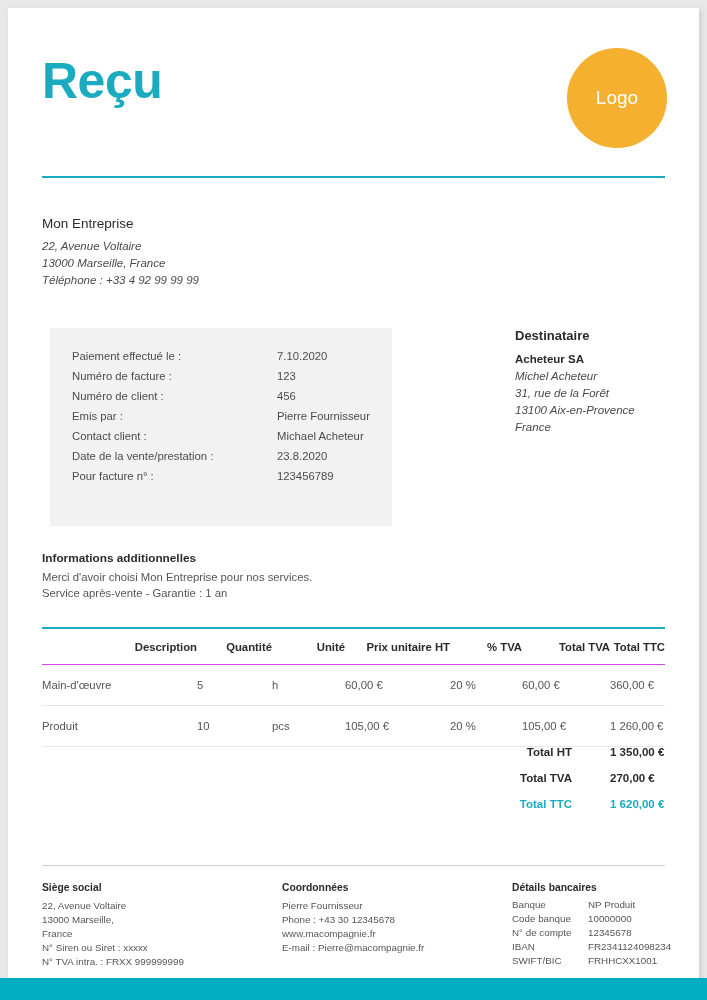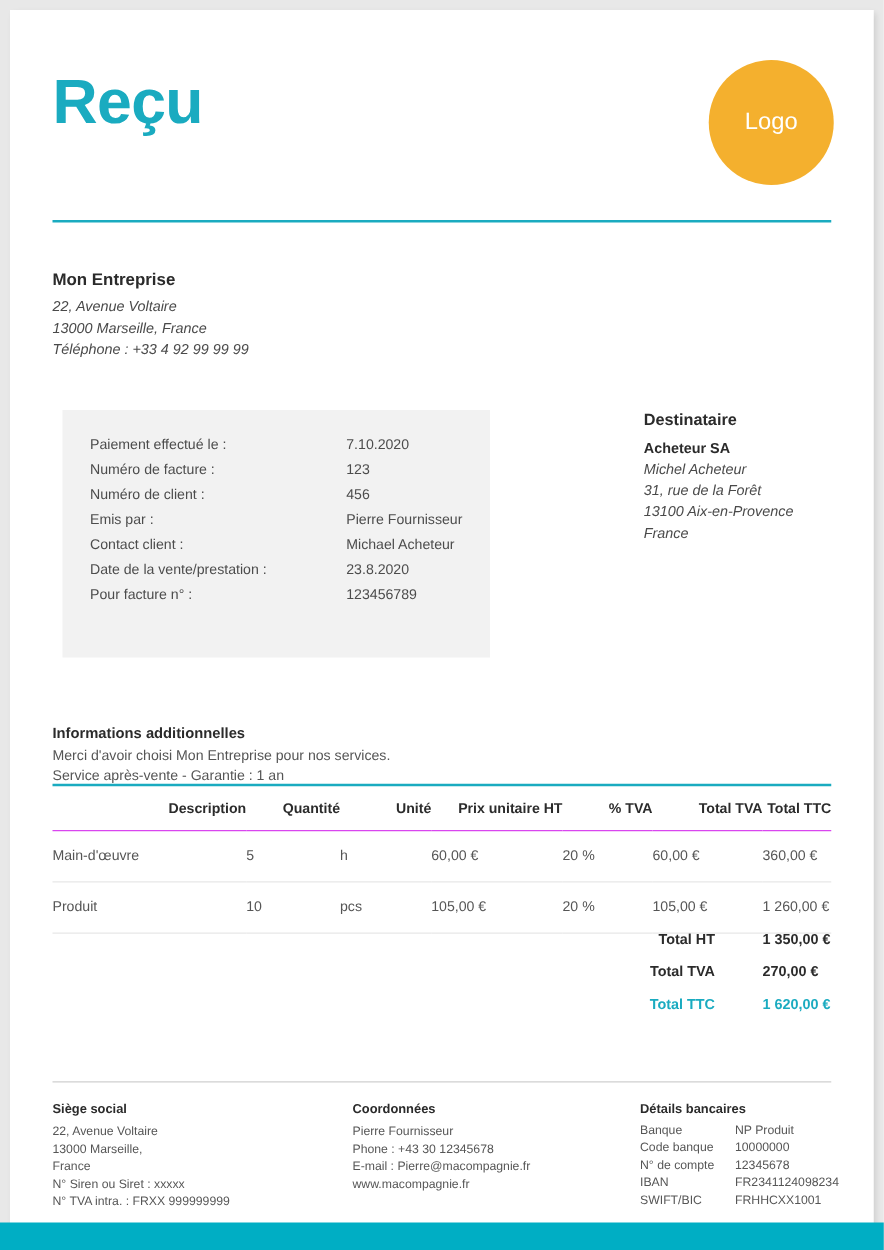--- a/index.html
+++ b/index.html
@@ -83,21 +83,21 @@
 
   
   .issuer {
     position: absolute;
     left: 34px;
     top: 208px;
     width: 320px;
   }
   .issuer-name {
     font-size: 13.5px;
-    font-weight: bold;
+    font-weight: normal;
     color: #2b2b2b;
     margin-bottom: 7px;
   }
   .issuer-line {
     font-size: 11.5px;
     font-style: italic;
     color: #4a4a4a;
     line-height: 17px;
   }
 
@@ -151,21 +151,20 @@
     position: absolute;
     left: 34px;
     top: 543px;
     width: 400px;
   }
   .addinfo-heading {
     font-size: 11.8px;
     font-weight: bold;
     color: #2b2b2b;
     margin-bottom: 4px;
-    margin-top: 28px;
   }
   .addinfo-line {
     font-size: 11.3px;
     color: #555;
     line-height: 16px;
   }
 
   
   .items {
     position: absolute;
@@ -406,22 +405,22 @@
           <div class="fcol-line">N° Siren ou Siret : xxxxx</div>
           <div class="fcol-line">N° TVA intra. : FRXX 999999999</div>
         </div>
     </div>
 
     <div class="fcol fcol-2">
       <div class="fcol-heading">Coordonnées</div>
       <div id="contact-lines">
           <div class="fcol-line">Pierre Fournisseur</div>
           <div class="fcol-line">Phone : +43 30 12345678</div>
+          <div class="fcol-line">www.macompagnie.fr</div>
           <div class="fcol-line">E-mail : Pierre@macompagnie.fr</div>
-          <div class="fcol-line">www.macompagnie.fr</div>
         </div>
     </div>
 
     <div class="fcol fcol-3">
       <div class="fcol-heading">Détails bancaires</div>
       <div id="bank-rows">
           <div class="bank-row">
             <span class="bank-key">Banque</span>
             <span class="bank-val">NP Produit</span>
           </div>

